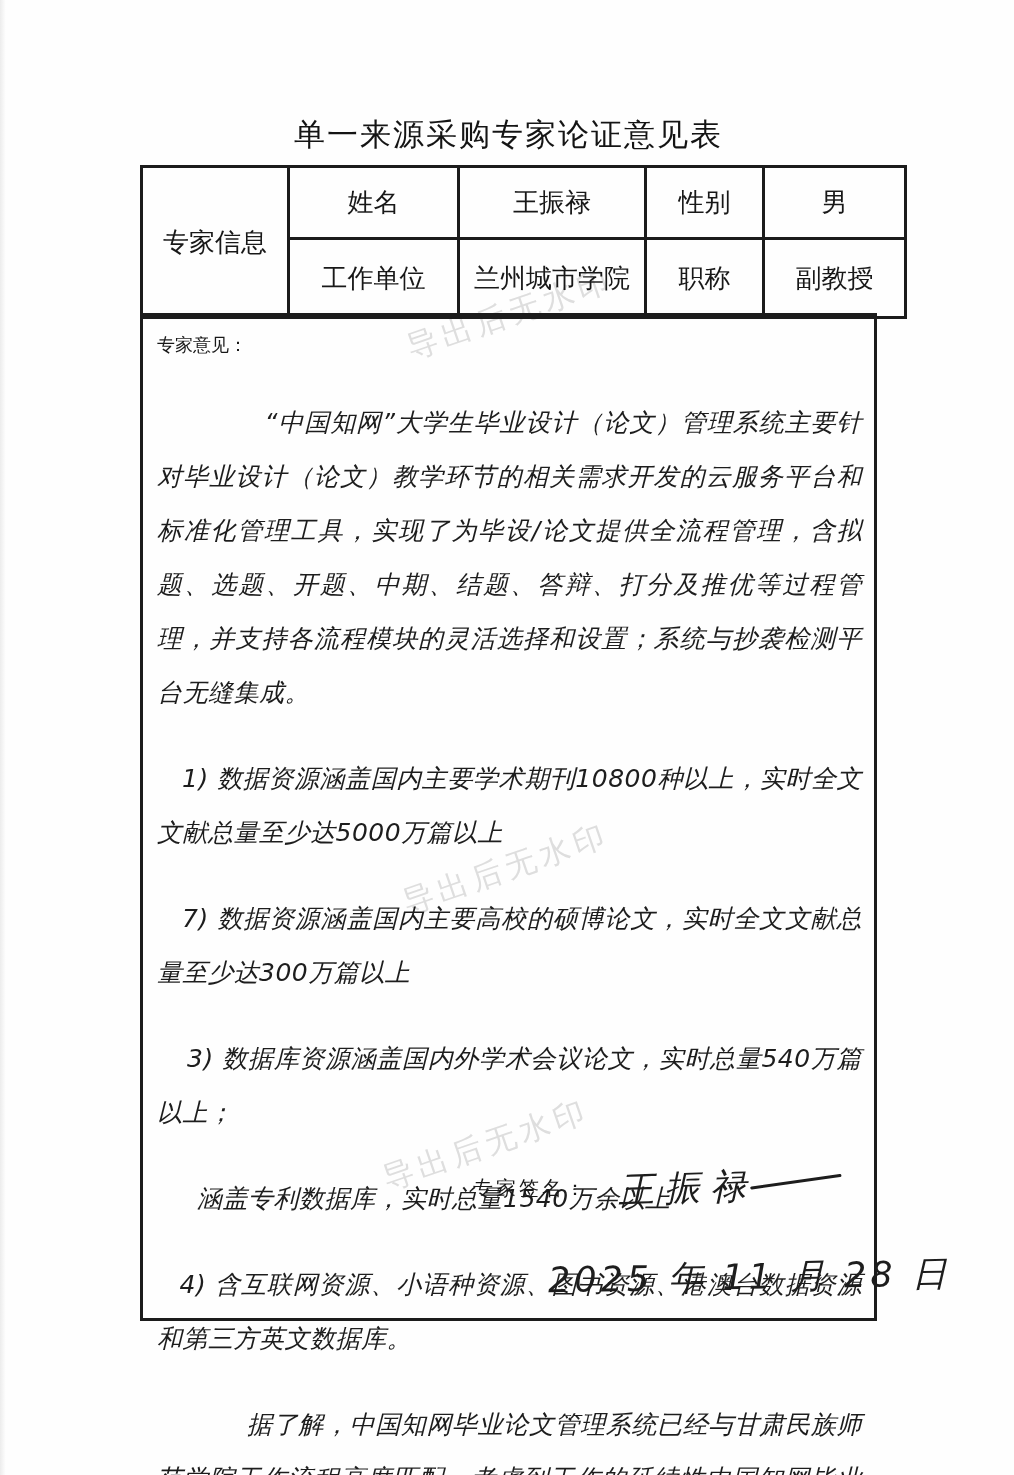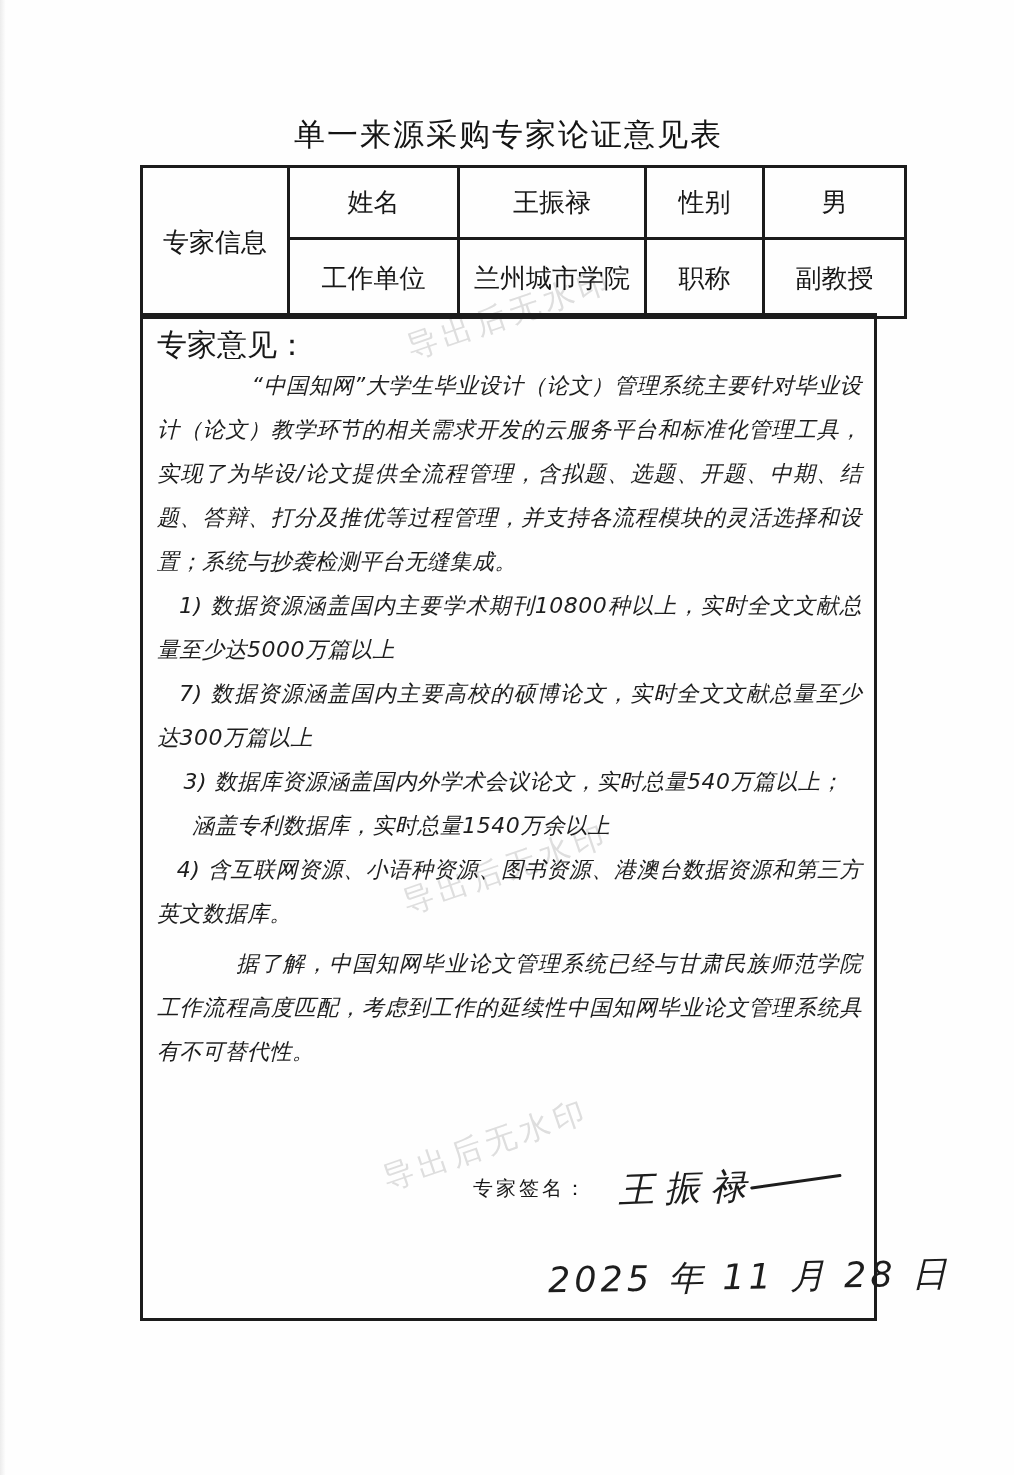--- a/index.html
+++ b/index.html
@@ -50,35 +50,36 @@
   .info-table .r2 td { height: 79px; }
 
   .opinion-box {
     position: absolute;
     left: 140px; top: 313px;
     width: 737px; height: 1008px;
     border: 3px solid #1c1c1c;
     padding: 10px 12px 0 14px;
   }
   .opinion-label {
-    font-size: 30px;
+    font-size: 18px;
     color: #181818;
     line-height: 38px;
   }
 
   .hw {
     font-family: "DejaVu Sans", sans-serif;
     font-style: italic;
     color: #1d1d1d;
   }
   .opinion-text p {
-    font-size: 22px;
-    line-height: 44px;
+    font-size: 25px;
+    line-height: 54px;
     letter-spacing: 0.5px;
     text-align: justify;
+    margin-top: 32px;
   }
   .p-intro   { text-indent: 4.3em; }
   .p-item1   { text-indent: 1.0em; }
   .p-item2   { text-indent: 1.0em; }
   .p-item3   { text-indent: 1.2em; }
   .p-patent  { text-indent: 1.6em; }
   .p-item4   { text-indent: 0.9em; font-style: italic; }
   .p-match   { text-indent: 3.6em; margin-top: 6px; }
   .p-concl   { text-indent: 2.6em; margin-top: 8px; }
 

